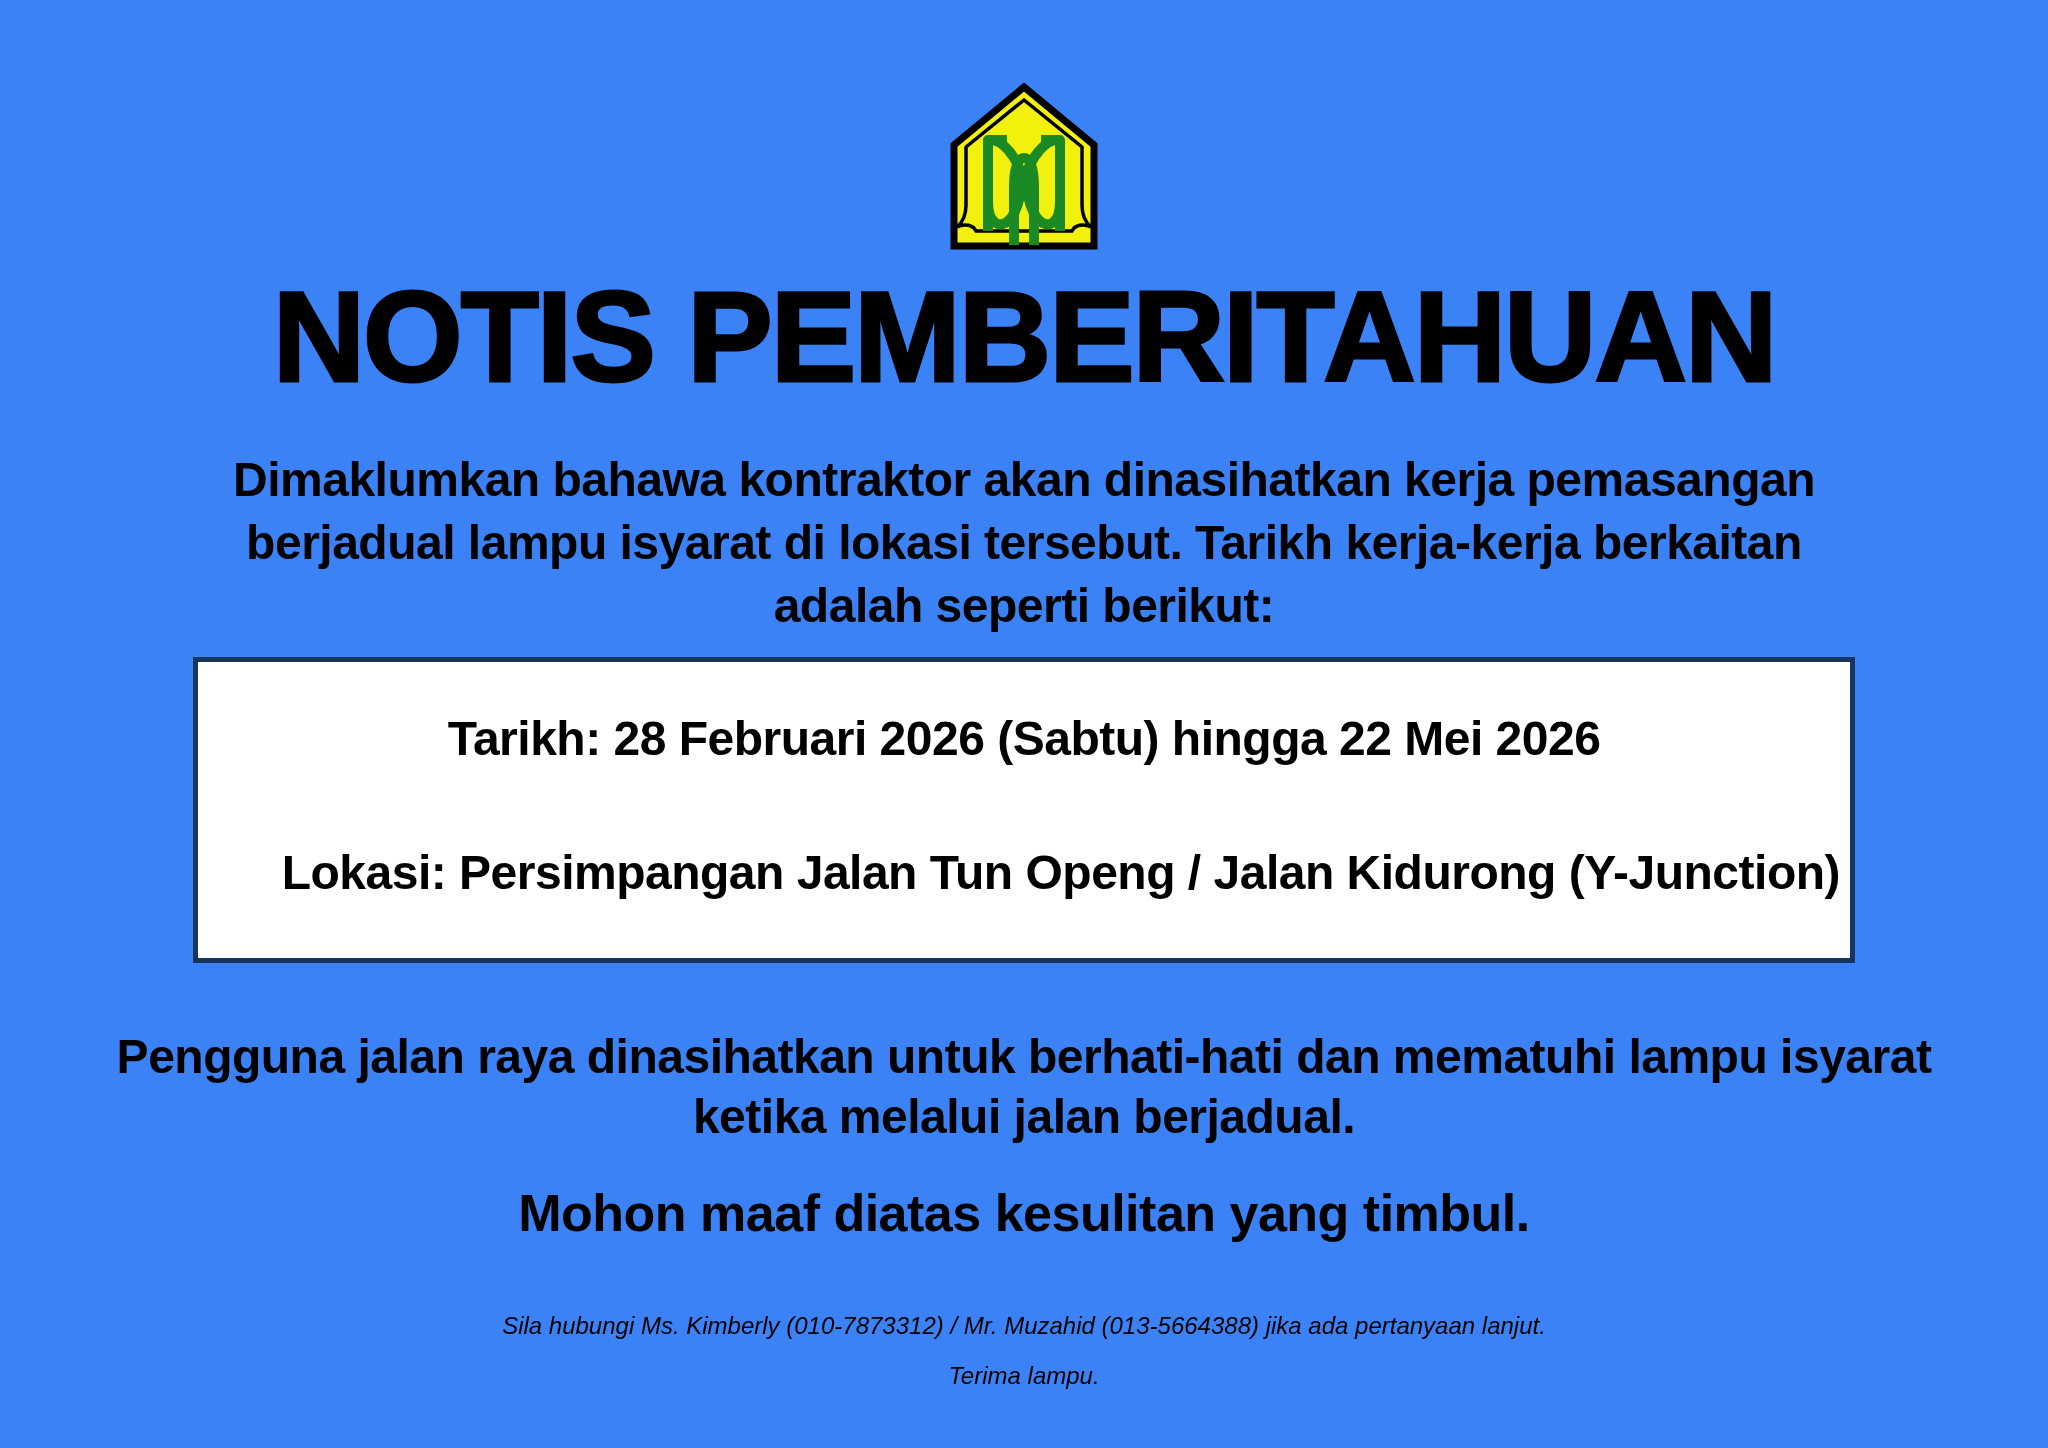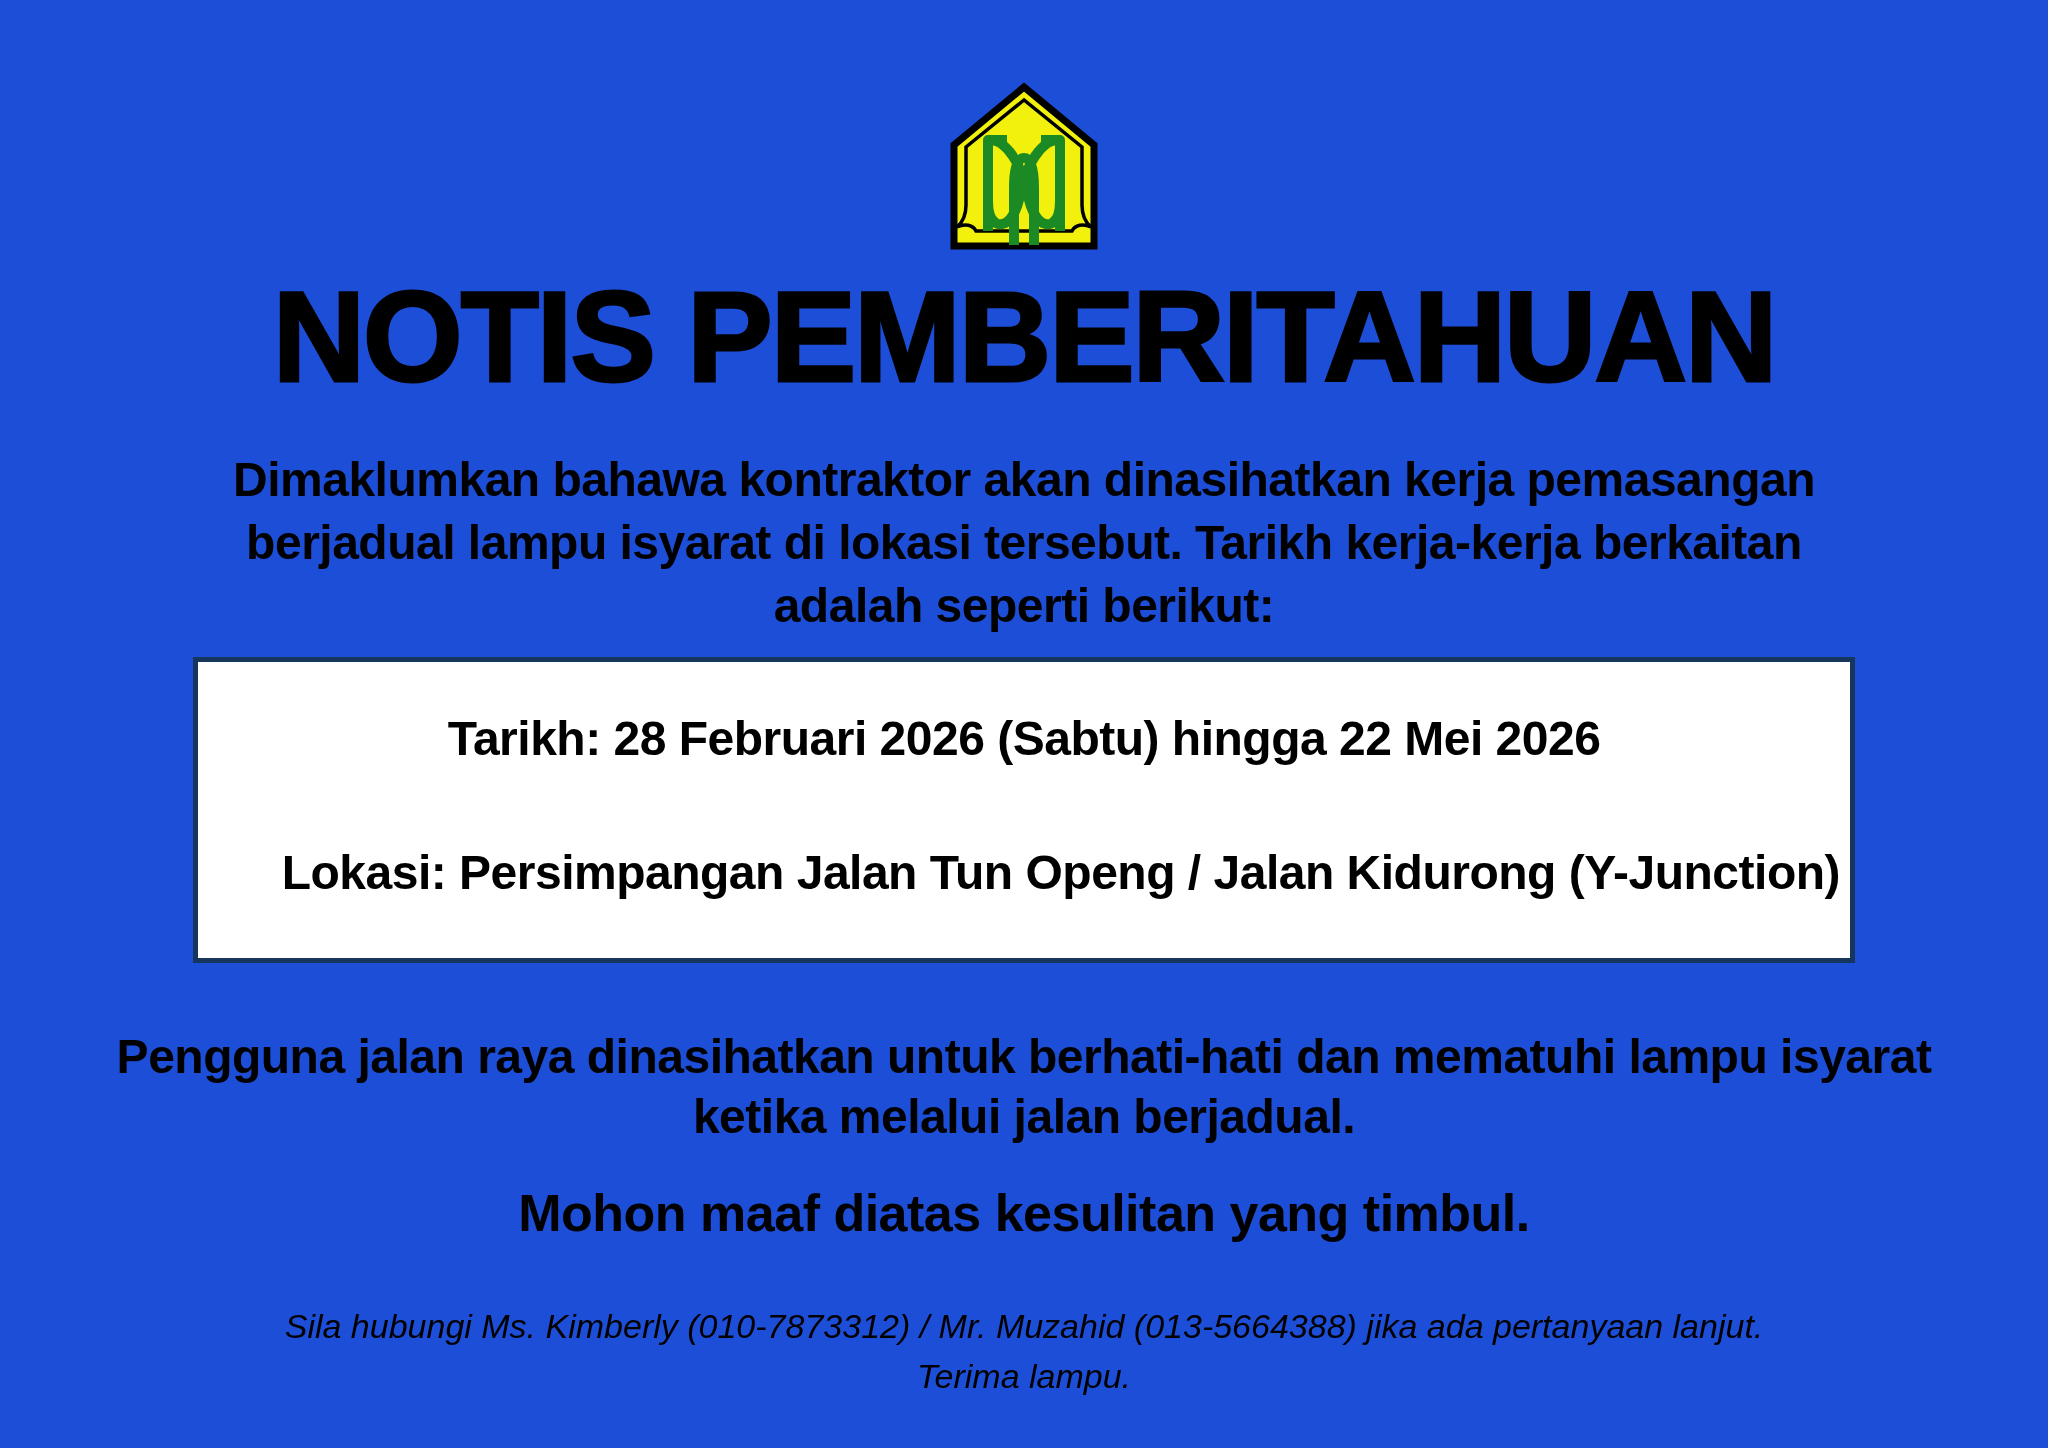--- a/index.html
+++ b/index.html
@@ -1,20 +1,20 @@
 <!DOCTYPE html>
 <html><head>
 <meta charset="utf-8">
 <style>
   html, body { margin: 0; padding: 0; background: #ffffff; }
   .page {
     position: relative;
     width: 2048px;
     height: 1448px;
-    background: #1d4ed8;
+    background: #3b82f6;
     color: #000000;
     font-family: "Liberation Sans", sans-serif;
     display: flex;
     flex-direction: column;
     align-items: center;
     text-align: center;
     overflow: hidden;
   }
   .logo-wrap { margin-top: 82px; line-height: 0; }
   .logo-wrap svg { display: block; }
@@ -67,21 +67,21 @@
   .apology {
     margin: 36px 0 0 0;
     font-size: 52px;
     font-weight: bold;
     letter-spacing: -0.5px;
     line-height: 60px;
   }
 
   .footer-note {
     margin: 58px 0 0 0;
-    font-size: 34px;
+    font-size: 24px;
     font-style: italic;
     line-height: 50px;
   }
   .footer-note p { margin: 0; }
 </style>
 </head>
 <body>
 
 <div class="page">
 

